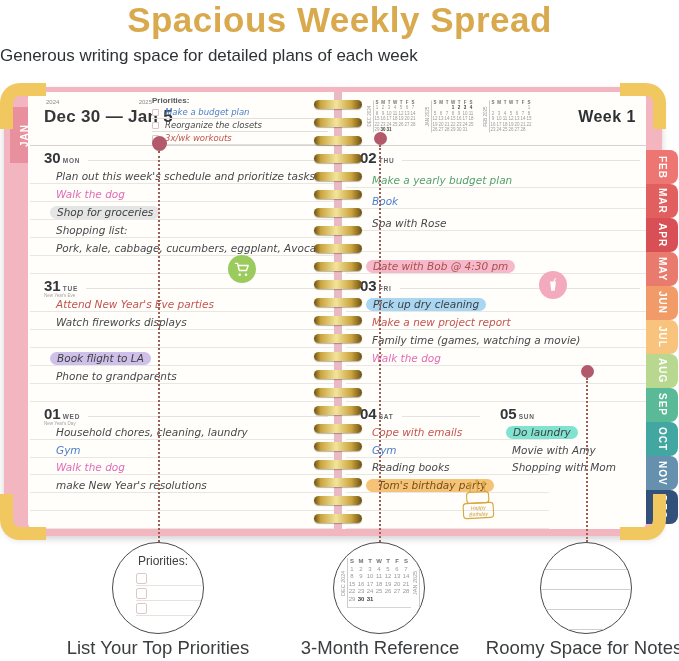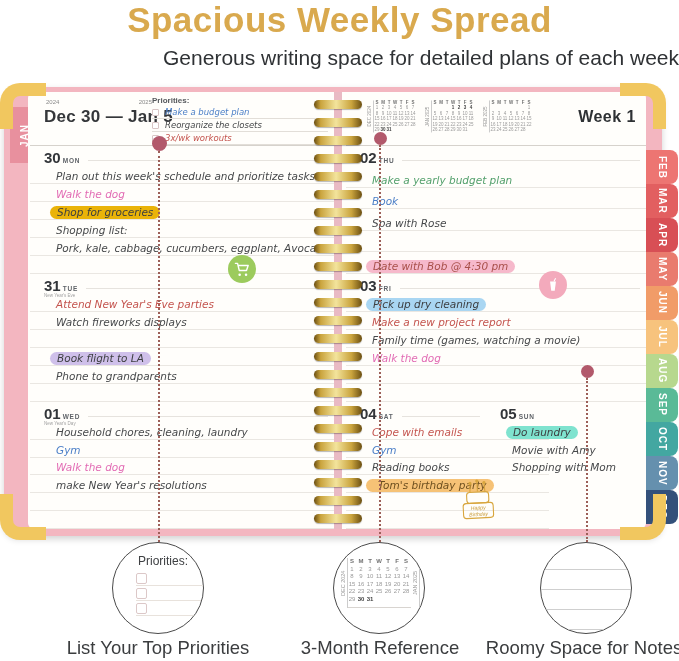--- a/index.html
+++ b/index.html
@@ -3,22 +3,22 @@
 <meta charset="utf-8">
 <style>
   *{margin:0;padding:0;box-sizing:border-box}
   html,body{width:679px;height:661px;background:#fff;overflow:hidden;
     font-family:"Liberation Sans",sans-serif}
   .root{position:relative;width:679px;height:661px;background:#fff}
 
   
   .title{position:absolute;top:0;left:0;right:0;text-align:center;
     font-size:35px;font-weight:bold;color:#d9a94e;letter-spacing:.5px}
-  .subtitle{position:absolute;top:46px;left:0;right:0;text-align:right;
-    font-size:21px;color:#2f3235}
+  .subtitle{position:absolute;top:46px;left:0;right:0;text-align:left;
+    font-size:17px;color:#2f3235}
 
   
   .planner{position:absolute;left:4px;top:87px;width:658px;height:449px}
   .cover{position:absolute;inset:0;background:#f3b6c0;border-radius:14px;
     box-shadow:0 3px 7px rgba(0,0,0,.18)}
   .corner{position:absolute;width:46px;height:46px;border:0 solid #f1c75f;z-index:6}
   .corner.tl{left:-4px;top:-4px;border-left-width:13px;border-top-width:13px;border-top-left-radius:20px}
   .corner.tr{right:-4px;top:-4px;border-right-width:13px;border-top-width:13px;border-top-right-radius:20px}
   .corner.bl{left:-4px;bottom:-4px;border-left-width:13px;border-bottom-width:13px;border-bottom-left-radius:20px}
   .corner.br{right:-4px;bottom:-4px;border-right-width:13px;border-bottom-width:13px;border-bottom-right-radius:20px}
@@ -220,21 +220,21 @@
           </svg>
         </div>
       <div class="day-rows">
             <div class="ruled-row">
               <span class="entry" style="color: rgb(70, 72, 74);">Plan out this week's schedule and prioritize tasks</span>
             </div>
             <div class="ruled-row">
               <span class="entry" style="color: rgb(226, 107, 180);">Walk the dog</span>
             </div>
             <div class="ruled-row">
-              <span class="entry hl" style="color: rgb(60, 62, 64); background: #eab308;">Shop for groceries</span>
+              <span class="entry hl" style="color: rgb(60, 62, 64); background: #e5e5e5;">Shop for groceries</span>
             </div>
             <div class="ruled-row">
               <span class="entry" style="color: rgb(70, 72, 74);">Shopping list:</span>
             </div>
             <div class="ruled-row">
               <span class="entry" style="color: rgb(70, 72, 74);">Pork, kale, cabbage, cucumbers, eggplant, Avocado</span>
             </div>
             <div class="ruled-row"></div>
           </div>
         </div>

